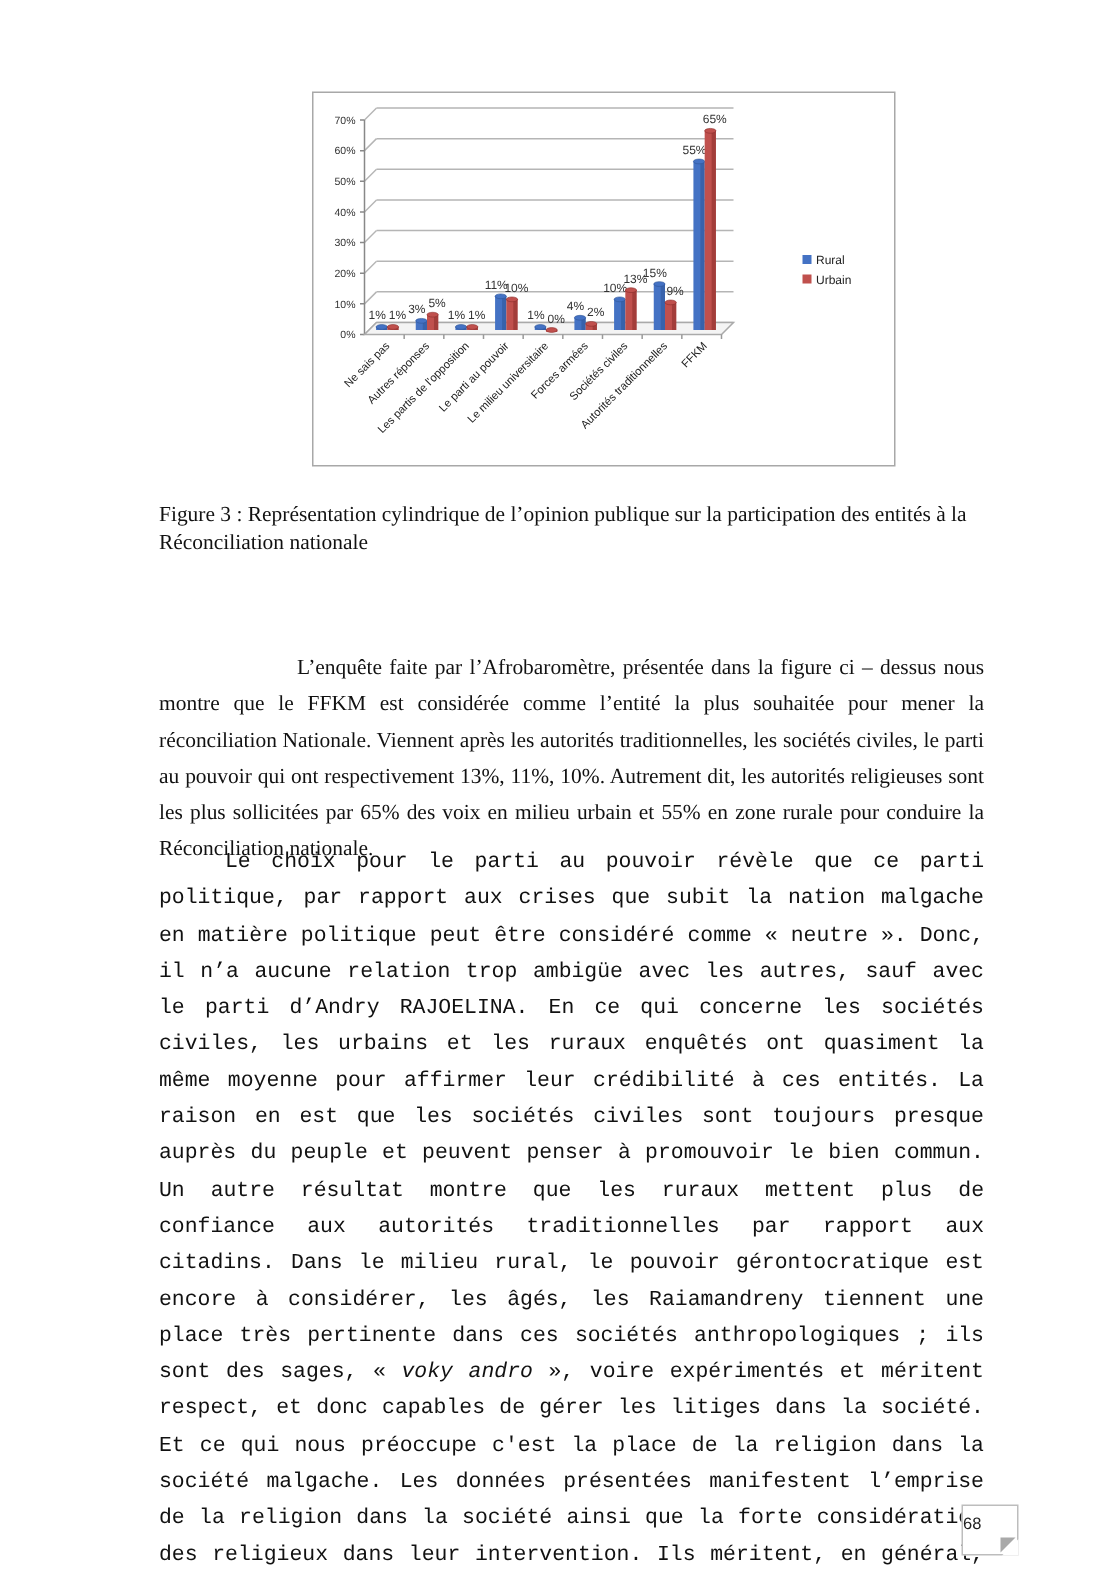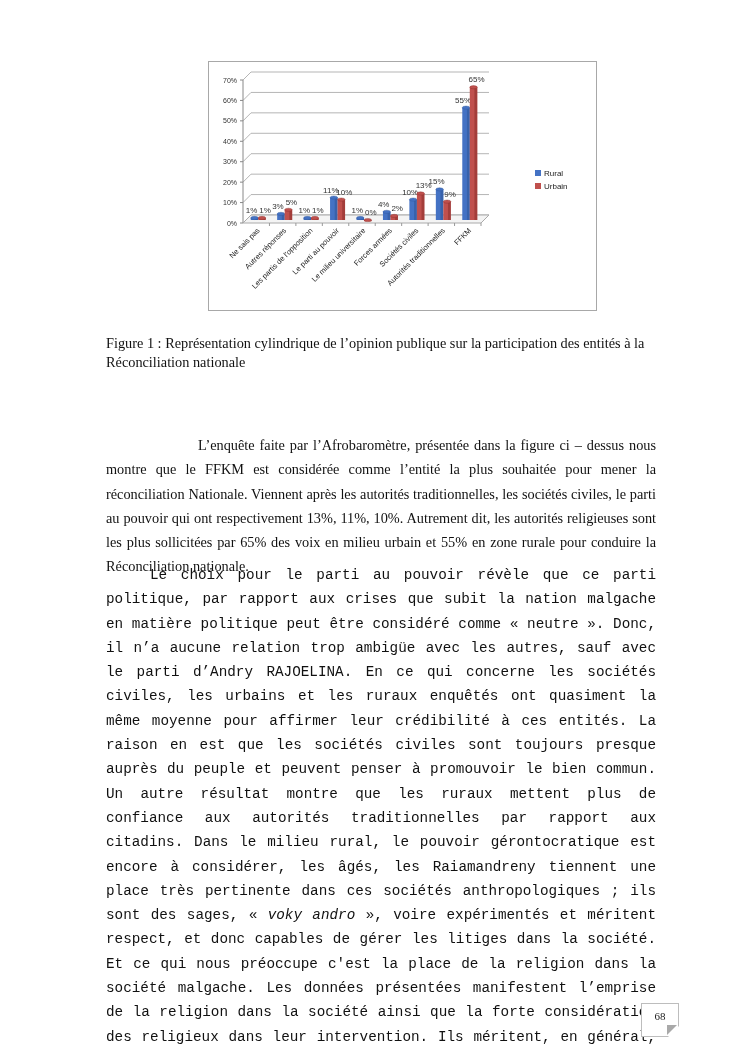--- a/index.html
+++ b/index.html
@@ -8,21 +8,21 @@
   #chart-svg { position:absolute; left:0; top:0; }
   .axis-lbl { font-family:"Liberation Sans", sans-serif; font-size:7px; fill:#333; }
   .data-lbl { font-family:"Liberation Sans", sans-serif; font-size:8px; fill:#333; }
   .cat-lbl { font-family:"Liberation Sans", sans-serif; font-size:7.5px; fill:#222; }
   .legend-lbl { font-family:"Liberation Sans", sans-serif; font-size:8px; fill:#222; }
   #caption { position:absolute; left:106px; top:334px; width:560px; font-size:14.3px; line-height:19px; }
   .para { position:absolute; left:106px; width:550px; font-size:14.3px; line-height:24.3px; text-align:justify; margin:0; }
   #para1 { top:389px; text-indent:92px;margin-top:44px; }
   #para2 { top:563px; text-indent:44px;font-family:Liberation Mono, monospace; }
   #page-num-box { position:absolute; left:641px; top:1003px; width:38px; height:34px; border:1px solid #bdbdbd; box-sizing:border-box; background:#fff; }
-  #page-num { position:absolute; left:0; top:6px; width:100%; text-align:center; font-family:Liberation Serif, serif; font-size:11px; color:#222; }
+  #page-num { position:absolute; left:0; top:6px; width:100%; font-family:Liberation Sans, sans-serif; font-size:11px; color:#222; }
   #page-curl { position:absolute; right:-1px; bottom:-1px; width:0; height:0; border-style:solid; border-width:0 0 11px 11px; border-color:transparent transparent #fff transparent; }
   #page-curl-fold { position:absolute; right:1px; bottom:1px; width:0; height:0; border-style:solid; border-width:10px 10px 0 0; border-color:#a9a9a9 transparent transparent transparent; }
 </style>
 </head>
 <body>
 
 <div id="chart-frame">
   <svg id="chart-svg" width="389" height="250" xmlns="http://www.w3.org/2000/svg">
       <line x1="42" y1="153" x2="280" y2="153" stroke="#b5b5b5" stroke-width="1"></line>
       <line x1="34" y1="161" x2="42" y2="153" stroke="#b5b5b5" stroke-width="1"></line>
@@ -148,21 +148,21 @@
       <ellipse cx="264.52777777777777" cy="25.214285714285722" rx="3.75" ry="1.6" fill="#c0504d" stroke="#8b2e2b" stroke-width="0.4"></ellipse>
       <text x="267.52777777777777" y="20.214285714285722" text-anchor="middle" class="data-lbl">65%</text>
       <text x="262.77777777777777" y="169" text-anchor="end" class="cat-lbl" transform="rotate(-45 262.77777777777777 169)">FFKM</text>
       <rect x="326" y="108" width="6" height="6" fill="#4472c4"></rect>
       <text x="335" y="114" class="legend-lbl">Rural</text>
       <rect x="326" y="121" width="6" height="6" fill="#c0504d"></rect>
       <text x="335" y="127" class="legend-lbl">Urbain</text>
     </svg>
 </div>
 
-<div id="caption">Figure 1 : Représentation cylindrique de l’opinion publique sur la participation des entités à la Réconciliation nationale</div>
+<div id="caption">Figure 3 : Représentation cylindrique de l’opinion publique sur la participation des entités à la Réconciliation nationale</div>
 
 <p id="para1" class="para">L’enquête faite par l’Afrobaromètre, présentée dans la figure ci – dessus nous montre que le FFKM est considérée comme l’entité la plus souhaitée pour mener la réconciliation Nationale. Viennent après les autorités traditionnelles, les sociétés civiles, le parti au pouvoir qui ont respectivement 13%, 11%, 10%. Autrement dit, les autorités religieuses sont les plus sollicitées par 65% des voix en milieu urbain et 55% en zone rurale pour conduire la Réconciliation nationale.</p>
 
 <p id="para2" class="para"><span>Le choix pour le parti au pouvoir révèle que ce parti politique, par rapport aux crises que subit la nation malgache en matière politique peut être considéré comme « neutre ». Donc, il n’a aucune relation trop ambigüe avec les autres, sauf avec le parti d’Andry RAJOELINA. En ce qui concerne les sociétés civiles, les urbains et les ruraux enquêtés ont quasiment la même moyenne pour affirmer leur crédibilité à ces entités. La raison en est que les sociétés civiles sont toujours presque auprès du peuple et peuvent penser à  promouvoir le bien commun. Un autre résultat montre que les ruraux mettent plus de confiance aux autorités traditionnelles par rapport aux citadins. Dans le milieu rural, le pouvoir gérontocratique est encore à considérer, les âgés, les Raiamandreny tiennent une place très pertinente dans ces sociétés anthropologiques ; ils sont des sages, « </span><em>voky andro</em><span> », voire expérimentés et méritent respect, et donc capables de gérer les litiges dans la société. Et ce qui nous préoccupe c'est la place de la religion dans la société malgache. Les données présentées manifestent l’emprise de la religion  dans la société ainsi que la forte considération des religieux dans leur intervention. Ils méritent, en général, le respect de tous grâce à son statut social.</span></p>
 
 <div id="page-num-box">
   <div id="page-num">68</div>
   <div id="page-curl"></div>
   <div id="page-curl-fold"></div>
 </div>

